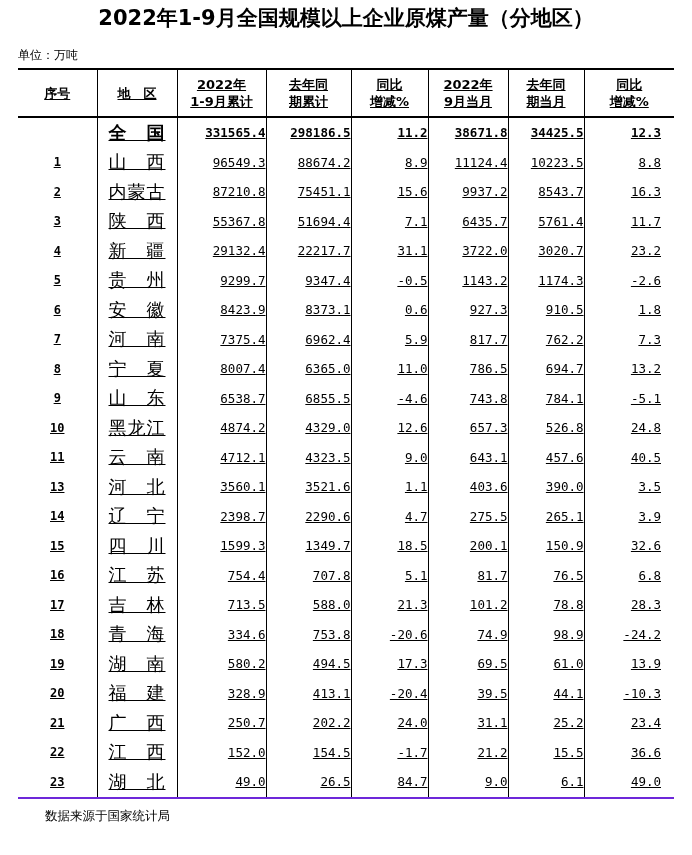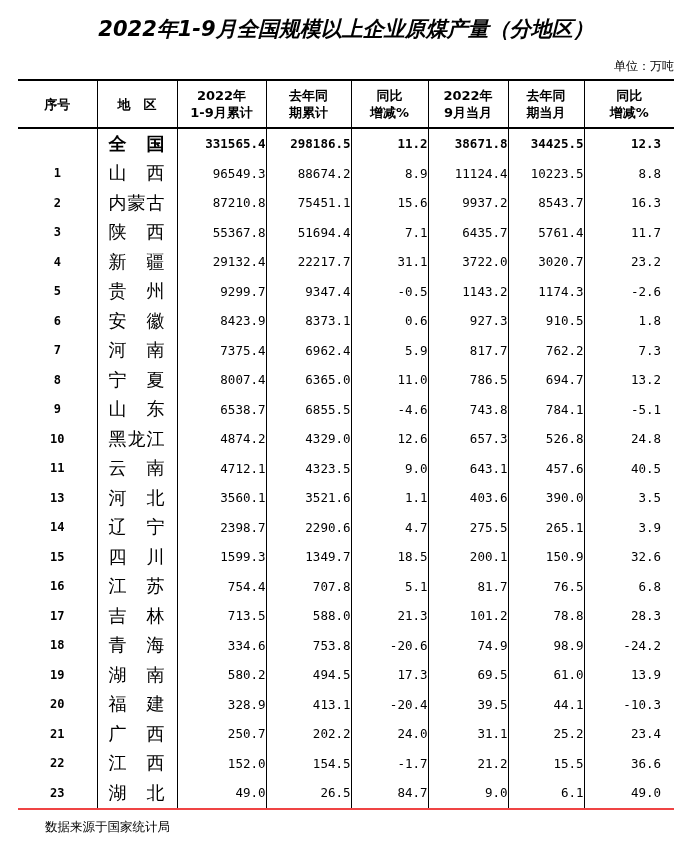--- a/index.html
+++ b/index.html
@@ -10,42 +10,42 @@
     font-family: "DejaVu Sans", "Liberation Sans", sans-serif;
   }
   .page {
     position: relative;
     width: 692px;
     height: 855px;
     background: #ffffff;
     overflow: hidden;
   }
   .title {
-    padding-top: 15px;
+    padding-top: 4px;
     text-align: center;
     font-size: 21px;
     font-weight: bold;
     letter-spacing: 0px;
     white-space: nowrap;
-    font-style: italic;
   }
   .unit-row {
     width: 656px;
     margin: 16px 18px 5px 18px;
-    text-align: right;
+    text-align: left;
     font-size: 12px;
     line-height: 15px;
   }
   table.data-table {
     width: 656px;
     margin: 0 18px;
     border-collapse: collapse;
     table-layout: fixed;
     border-top: 2px solid #000;
-    border-bottom: 2px solid #ef4444;
+    border-bottom: 2px solid #6d28d9;
+    text-decoration: underline;
   }
   table.data-table th, table.data-table td {
     border-right: 1px solid #000;
     padding: 0;
     overflow: hidden;
   }
   table.data-table th:last-child, table.data-table td:last-child {
     border-right: none;
   }
   thead th {

